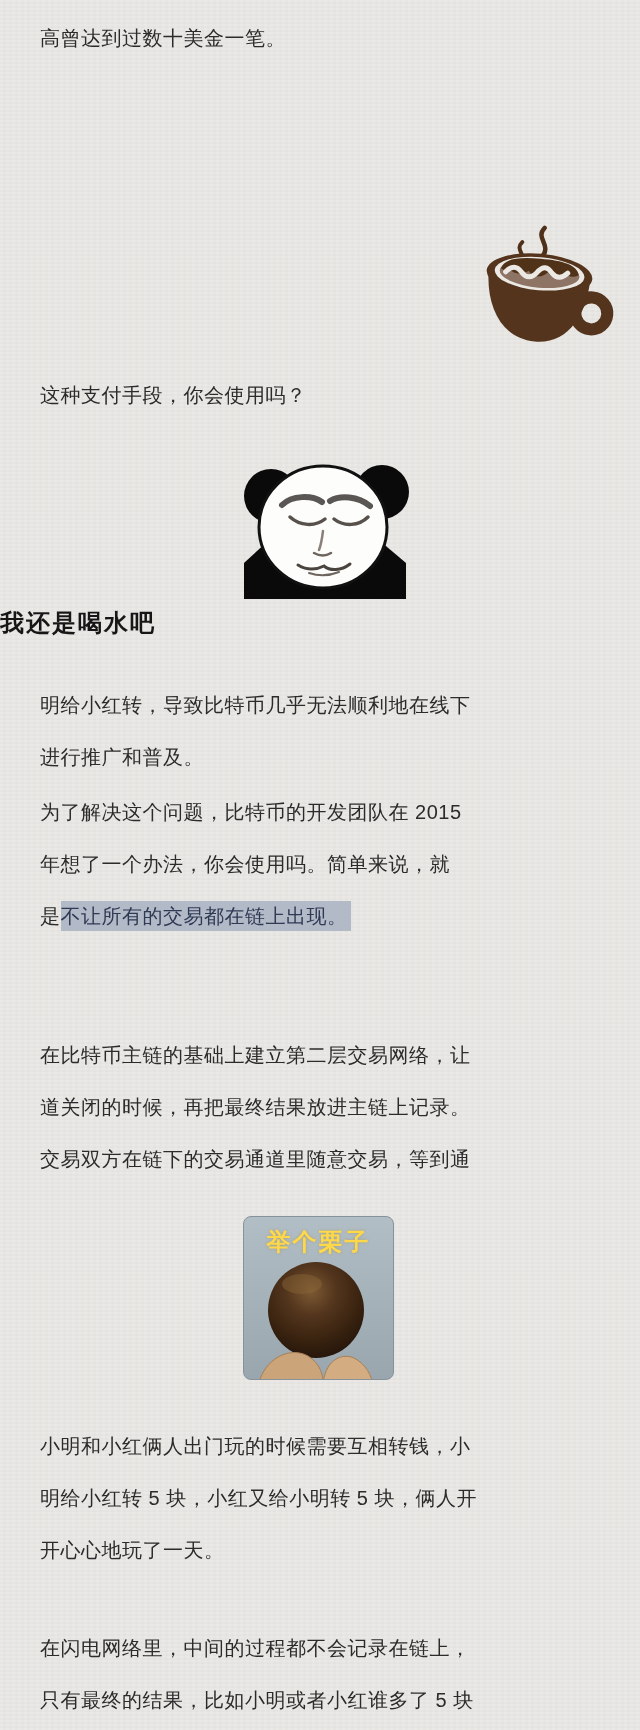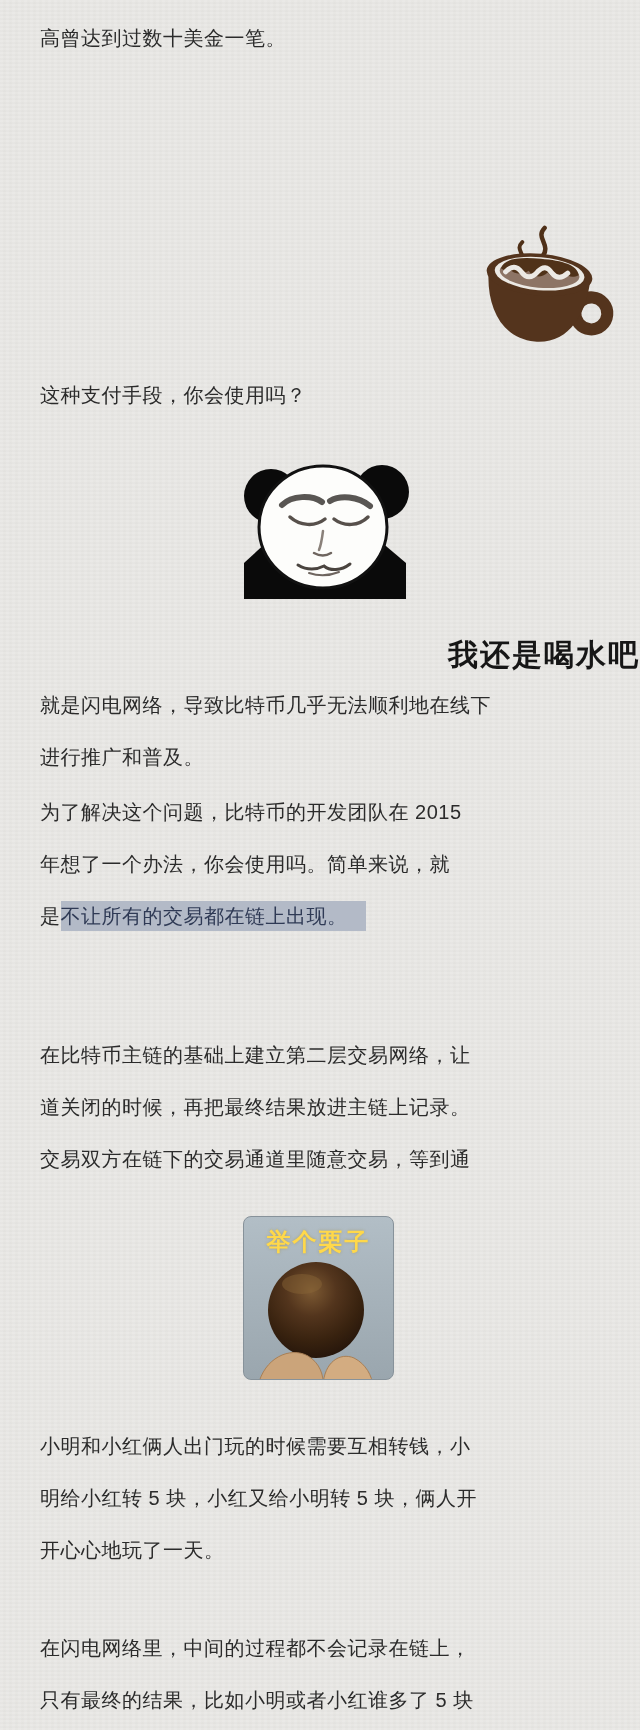--- a/index.html
+++ b/index.html
@@ -6,23 +6,23 @@
   .page{
     position:relative;width:640px;height:1730px;overflow:hidden;
     background:#e9e8e5;
     background-image:repeating-linear-gradient(0deg, rgba(255,255,255,.04) 0 2px, rgba(0,0,0,.012) 2px 4px),
                      repeating-linear-gradient(90deg, rgba(255,255,255,.02) 0 3px, rgba(0,0,0,.01) 3px 6px);
     font-family:"Liberation Sans","DejaVu Sans",sans-serif;
     color:#2b2b2b;
   }
   .para{position:absolute;left:40px;width:566px;margin:0;font-size:20px;letter-spacing:.5px;font-weight:400;}
   .para .line{display:block;height:52px;line-height:52px;white-space:nowrap;}
-  .hl{background:#b3bac7;color:#2f3a55;padding:4px 18px 4px 0;}
+  .hl{background:#b3bac7;color:#2f3a55;padding:4px 3px 4px 0;}
   .caption{position:absolute;left:0;top:607px;width:640px;height:32px;line-height:32px;
-           text-align:right;font-size:30px;font-weight:bold;color:#161616;letter-spacing:2px;margin-top:32px;}
+           text-align:left;font-size:24px;font-weight:bold;color:#161616;letter-spacing:2px;}
   .img-abs{position:absolute;}
   .chestnut-card{
     position:absolute;left:243px;top:1216px;width:151px;height:164px;
     background:linear-gradient(180deg,#b2bec6 0%,#a7b3bb 45%,#9aa6ae 100%);
     border:1px solid #87929a;border-radius:8px;box-sizing:border-box;overflow:hidden;
   }
   .chestnut-title{
     margin-top:9px;text-align:center;font-size:24px;font-weight:bold;color:#ffd84a;
     letter-spacing:2px;text-shadow:0 0 3px rgba(150,130,40,.45);
   }
@@ -66,21 +66,21 @@
     <path d="M52,58 C62,67 77,68 87,60" fill="none" stroke="#57504b" stroke-width="3.5" stroke-linecap="round"></path>
     <path d="M96,60 C106,68 121,67 130,58" fill="none" stroke="#57504b" stroke-width="3.5" stroke-linecap="round"></path>
     <path d="M85,72 C84,80 83,86 81,91" fill="none" stroke="#8a817a" stroke-width="2.5" stroke-linecap="round"></path>
     <path d="M76,94 Q85,99 93,94" fill="none" stroke="#6e655f" stroke-width="2.5" stroke-linecap="round"></path>
     <path d="M60,106 C70,112 80,110 86,107 C92,112 103,112 112,105" fill="none" stroke="#4a443f" stroke-width="3" stroke-linecap="round"></path>
     <path d="M71,114 Q86,119 101,113" fill="none" stroke="#6e655f" stroke-width="2" stroke-linecap="round"></path>
   </svg>
   <div class="caption">我还是喝水吧</div>
 
   <p class="para" style="top:679px">
-    <span class="line">就是闪电网络，导致比特币几乎无法顺利地在线下</span>
+    <span class="line">明给小红转，导致比特币几乎无法顺利地在线下</span>
     <span class="line">进行推广和普及。</span>
   </p>
 
   <p class="para" style="top:786px">
     <span class="line">为了解决这个问题，比特币的开发团队在 2015</span>
     <span class="line">年想了一个办法，你会使用吗。简单来说，就</span>
     <span class="line"><span>是</span><mark class="hl">不让所有的交易都在链上出现。</mark></span>
   </p>
 
   <p class="para" style="top:1029px">

